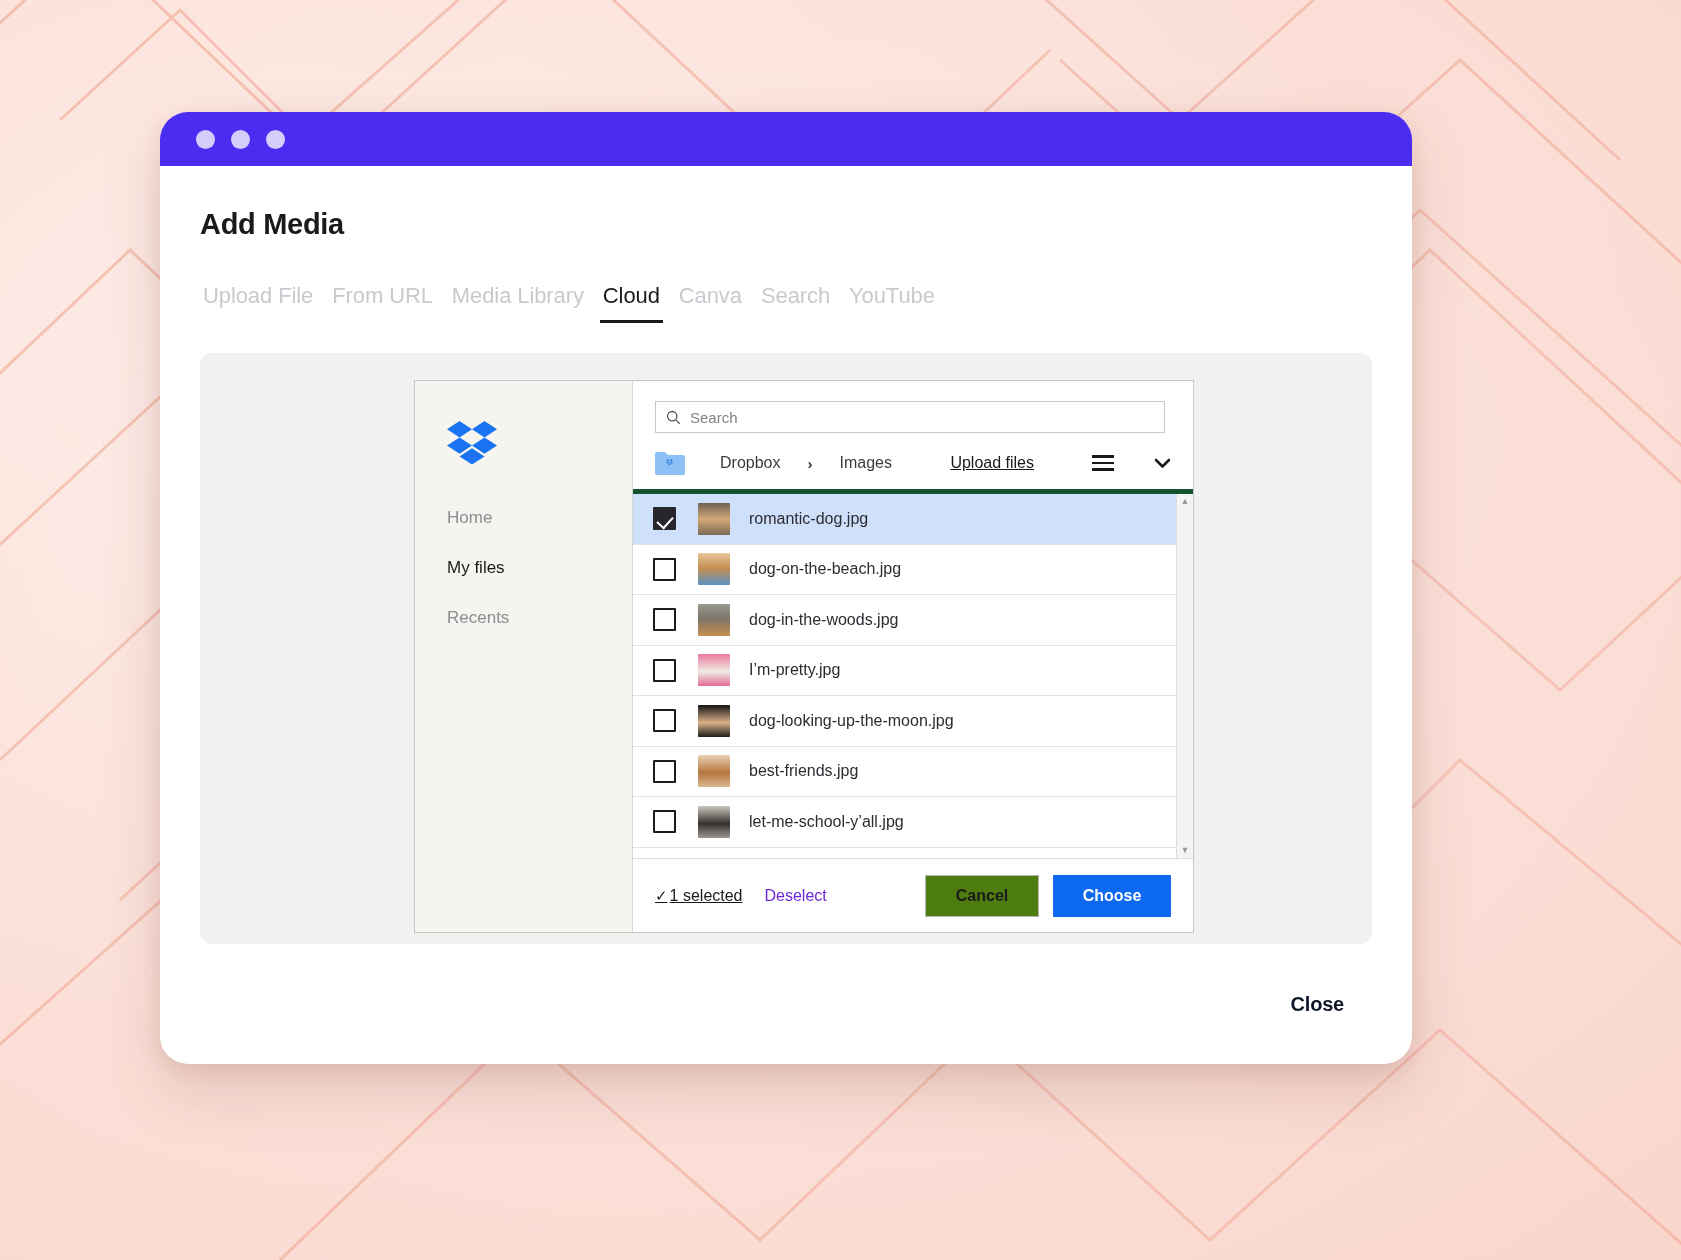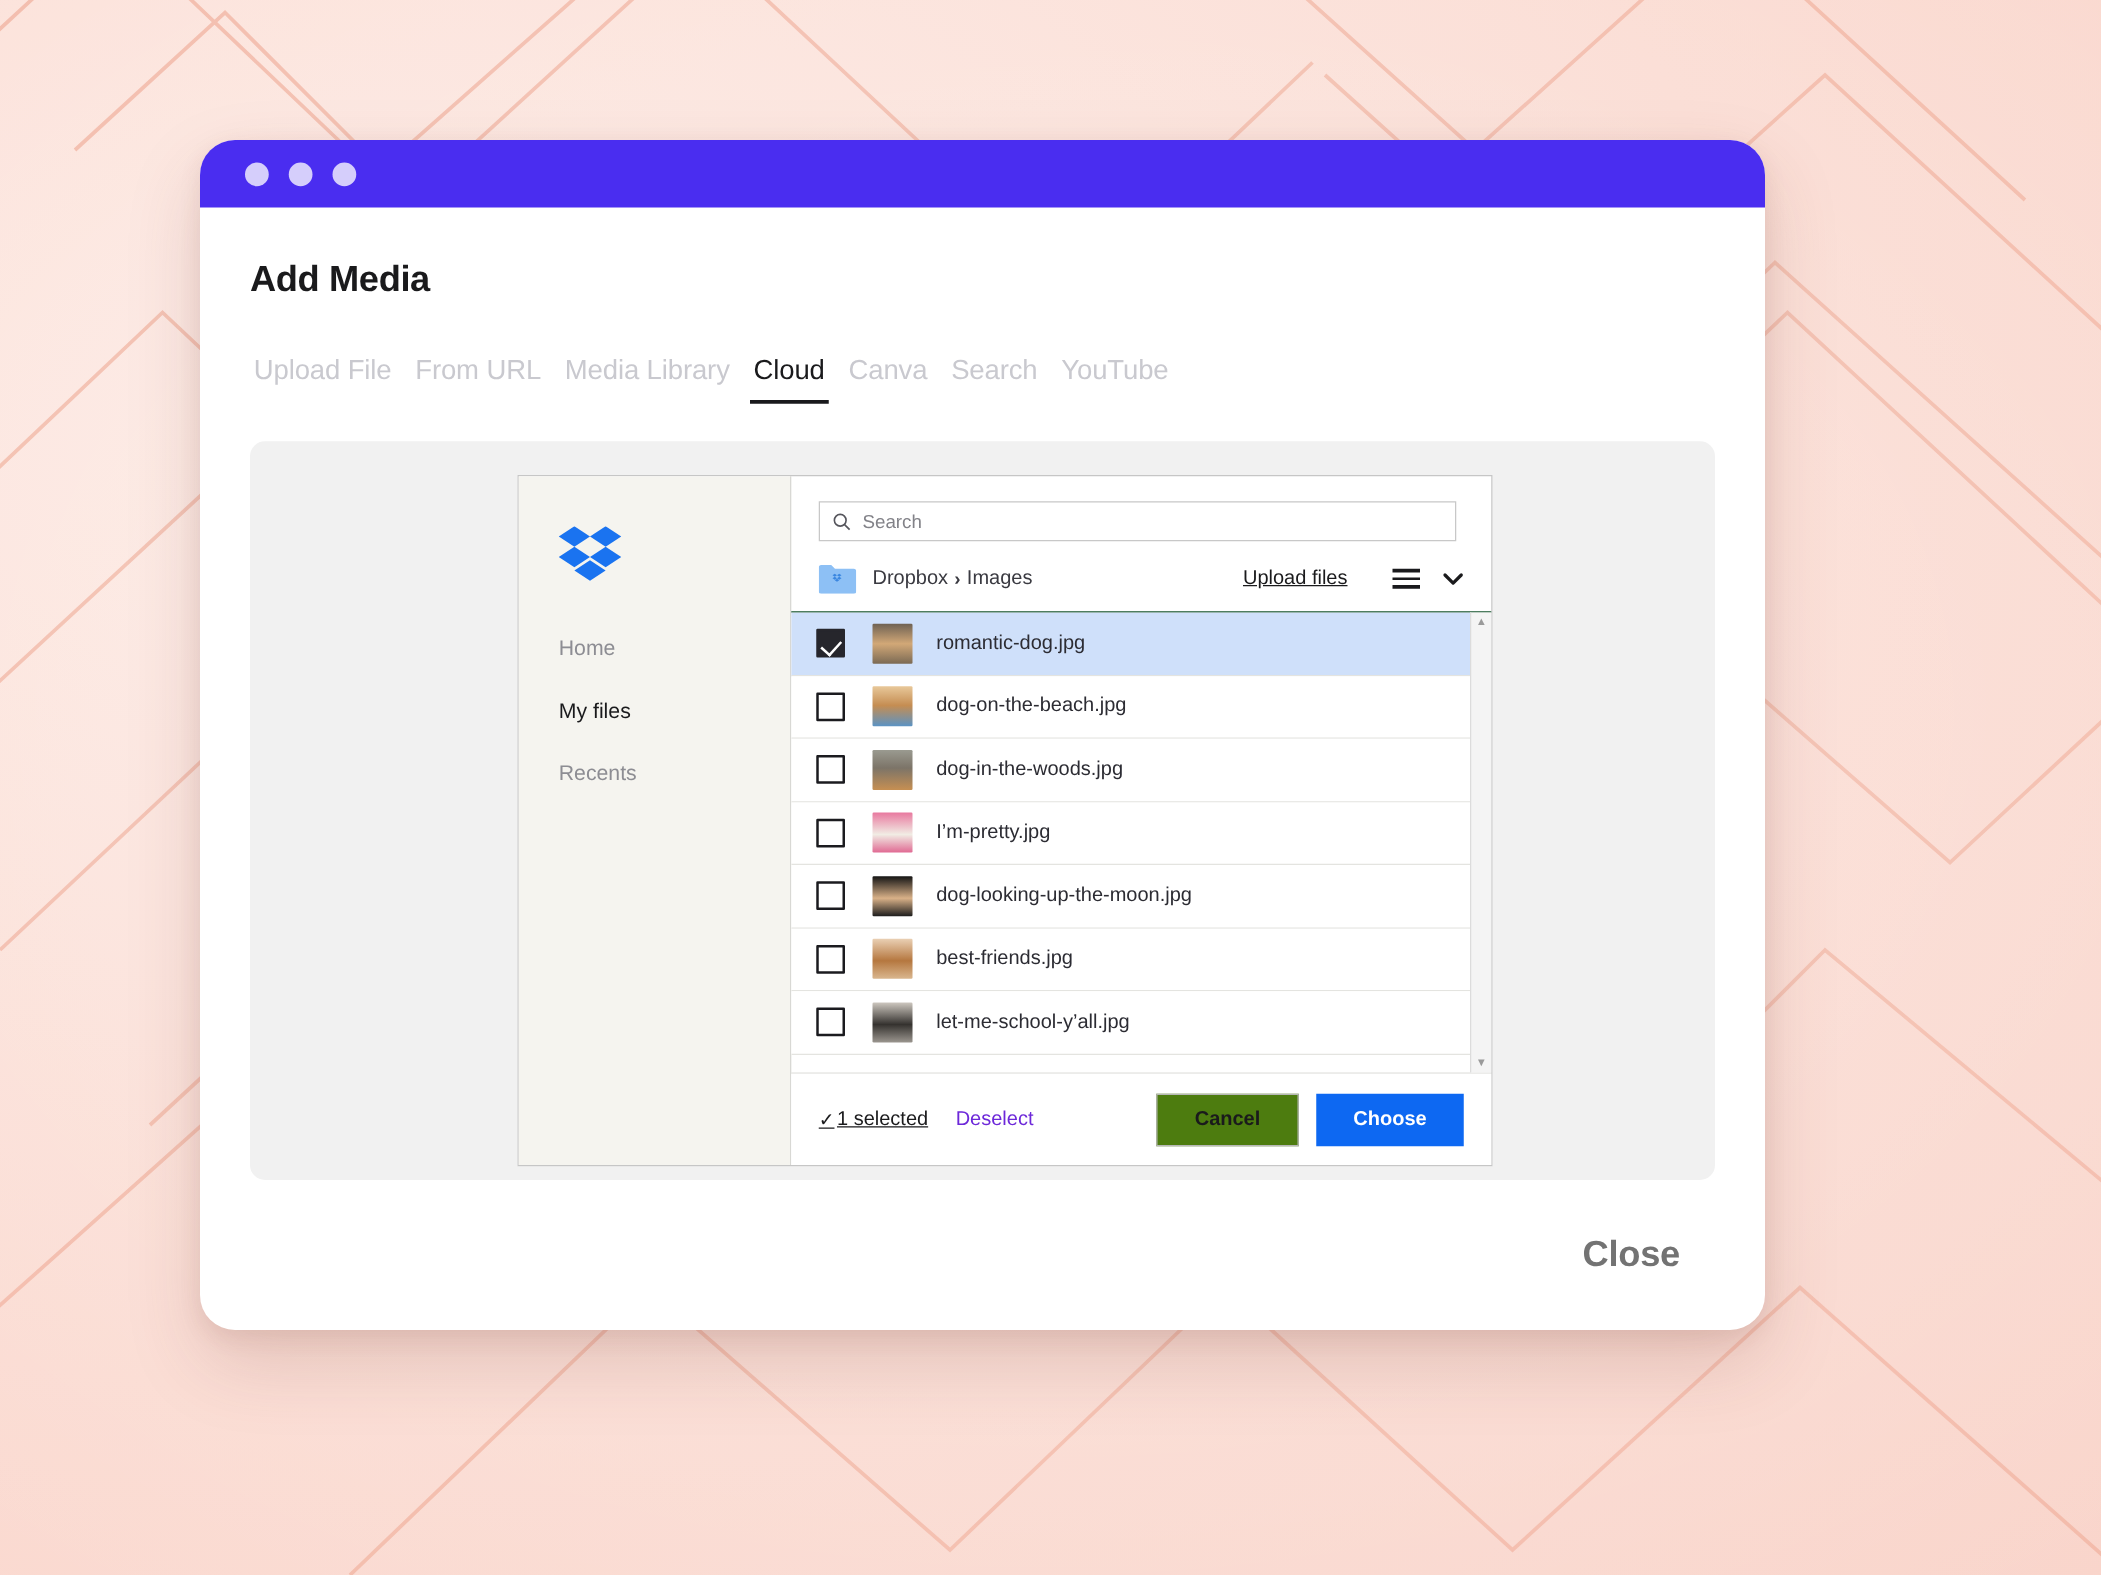--- a/index.html
+++ b/index.html
@@ -133,22 +133,23 @@
     display: flex; align-items: center;
     padding: 0 10px;
     background: #fff;
   }
   .db-search .ph {
     font-size: 15px; color: #828288; margin-left: 9px;
   }
   .db-crumbs {
     display: flex; align-items: center;
     padding: 18px 22px 14px 22px;
-    border-bottom: 1px solid #14532d;
+    border-bottom: 5px solid #14532d;
     flex: none;
+    gap: 22px;
   }
   .folder-ico { width: 30px; height: 24px; flex: none; }
   .crumb-text {
     font-size: 16px; color: #3a3a41;
     margin-left: 13px; white-space: nowrap;
   }
   .crumb-sep { margin: 0 5px; color: #3a3a41; font-weight: 700; }
   .crumb-spacer { flex: 1; }
   .upload-link {
     font-size: 16px; color: #1a1a1c;
@@ -254,22 +255,22 @@
   .btn-cancel { background: #4d7c0f; border-color: #b7b7b7; color: #1a1a1c; }
   .btn-choose { background: #0d68f2; color: #fff; margin-left: 14px; min-width: 118px; }
 
   
   .win-footer {
     height: 120px; flex: none;
     display: flex; align-items: center; justify-content: flex-end;
     padding-right: 28px;
   }
   .close-btn {
-    font-size: 29px; font-weight: 700;
-    color: #737373; cursor: pointer;
+    font-size: 20px; font-weight: 700;
+    color: #0f172a; cursor: pointer;
     letter-spacing: -0.2px;
   }
 </style>
 </head>
 <body>
 
 <div class="bg-wrap">
   <svg class="bg-lines" viewBox="0 0 1681 1260" preserveAspectRatio="none">
     <g fill="none" stroke="#f2b6a4" stroke-width="3" opacity="0.85">
       <path d="M-40 60 L90 -60 L300 140 L560 -90"></path>

